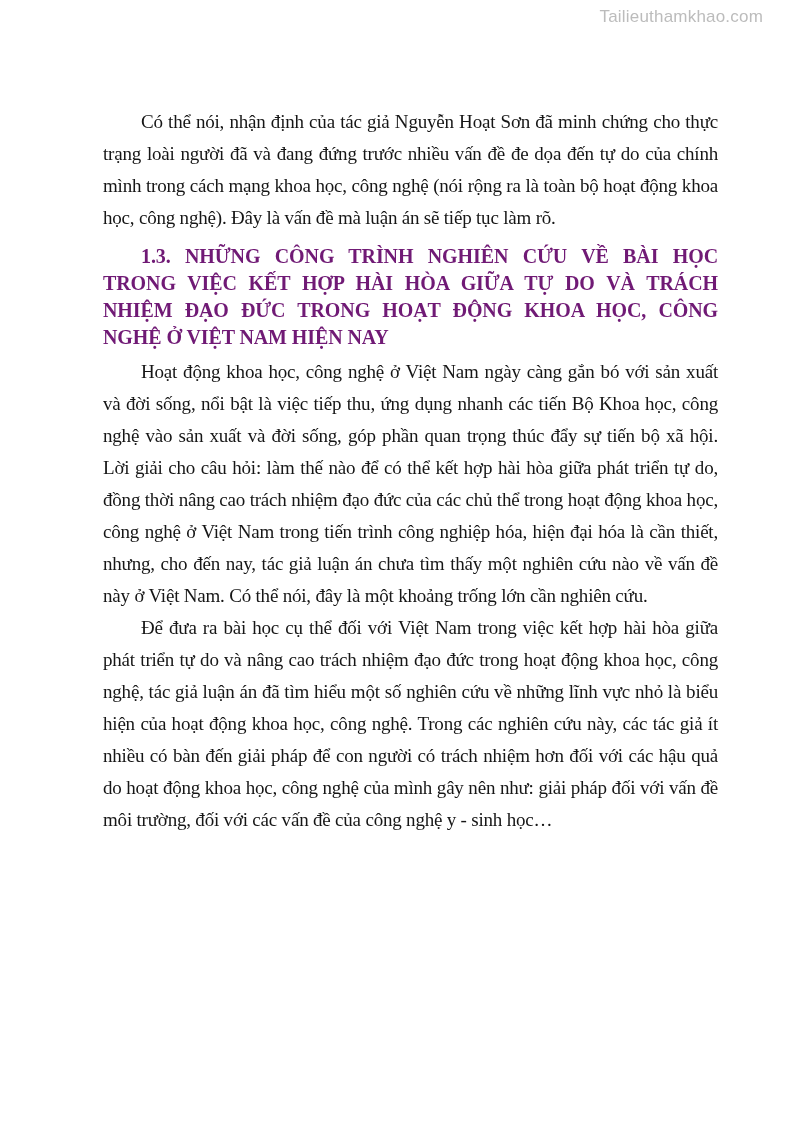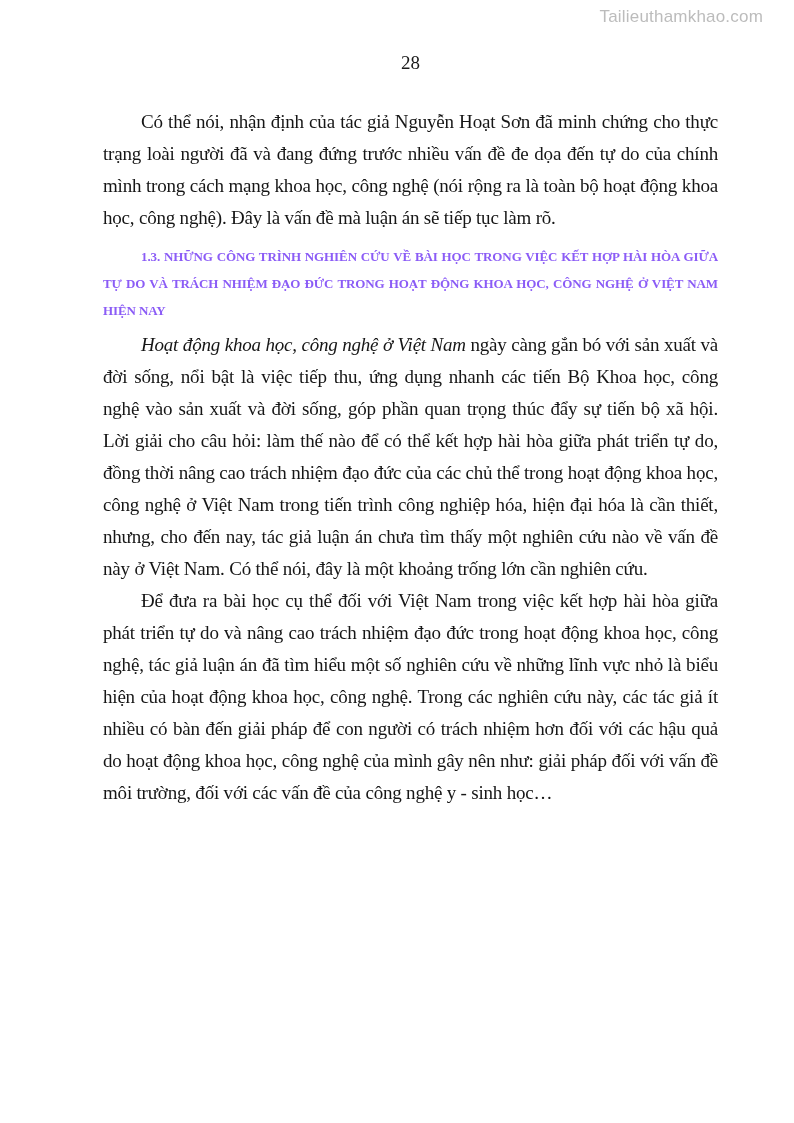--- a/index.html
+++ b/index.html
@@ -38,38 +38,37 @@
     line-height: 32px;
     letter-spacing: -0.2px;
     color: #161616;
   }
   .content p {
     margin: 0;
     text-indent: 38px;
   }
   .heading {
     font-weight: bold;
-    font-size: 13px;
+    font-size: 20px;
     line-height: 27px;
     margin: 9px 0 5px 0;
     text-indent: 38px;
     letter-spacing: -0.1px;
     text-align: justify;
-    color: #8b5cf6;
+    color: #701a75;
   }
-  .italic-lead { font-style: italic; }
+  .italic-lead { }
 </style>
 </head>
 <body>
 
 <div class="page">
 
   <div class="watermark">Tailieuthamkhao.com</div>
 
-  <div class="pageno">28</div>
 
   <div class="content">
 
 
     <p>Có thể nói, nhận định của tác giả Nguyễn Hoạt Sơn đã minh chứng cho thực trạng loài người đã và đang đứng trước nhiều vấn đề đe dọa đến tự do của chính mình trong cách mạng khoa học, công nghệ (nói rộng ra là toàn bộ hoạt động khoa học, công nghệ). Đây là vấn đề mà luận án sẽ tiếp tục làm rõ.</p>
 
     <h2 class="heading">1.3. NHỮNG CÔNG TRÌNH NGHIÊN CỨU VỀ BÀI HỌC TRONG VIỆC KẾT HỢP HÀI HÒA GIỮA TỰ DO VÀ TRÁCH NHIỆM ĐẠO ĐỨC TRONG HOẠT ĐỘNG KHOA HỌC, CÔNG NGHỆ Ở VIỆT NAM HIỆN NAY</h2>
 
     <p><span class="italic-lead">Hoạt động khoa học, công nghệ ở Việt Nam</span><span> ngày càng gắn bó với sản xuất và đời sống, nổi bật là việc tiếp thu, ứng dụng nhanh các tiến Bộ Khoa học, công nghệ vào sản xuất và đời sống, góp phần quan trọng thúc đẩy sự tiến bộ xã hội. Lời giải cho câu hỏi: làm thế nào để có thể kết hợp hài hòa giữa phát triển tự do, đồng thời nâng cao trách nhiệm đạo đức của các chủ thể trong hoạt động khoa học, công nghệ ở Việt Nam trong tiến trình công nghiệp hóa, hiện đại hóa là cần thiết, nhưng, cho đến nay, tác giả luận án chưa tìm thấy một nghiên cứu nào về vấn đề này ở Việt Nam. Có thể nói, đây là một khoảng trống lớn cần nghiên cứu.</span></p>
 

